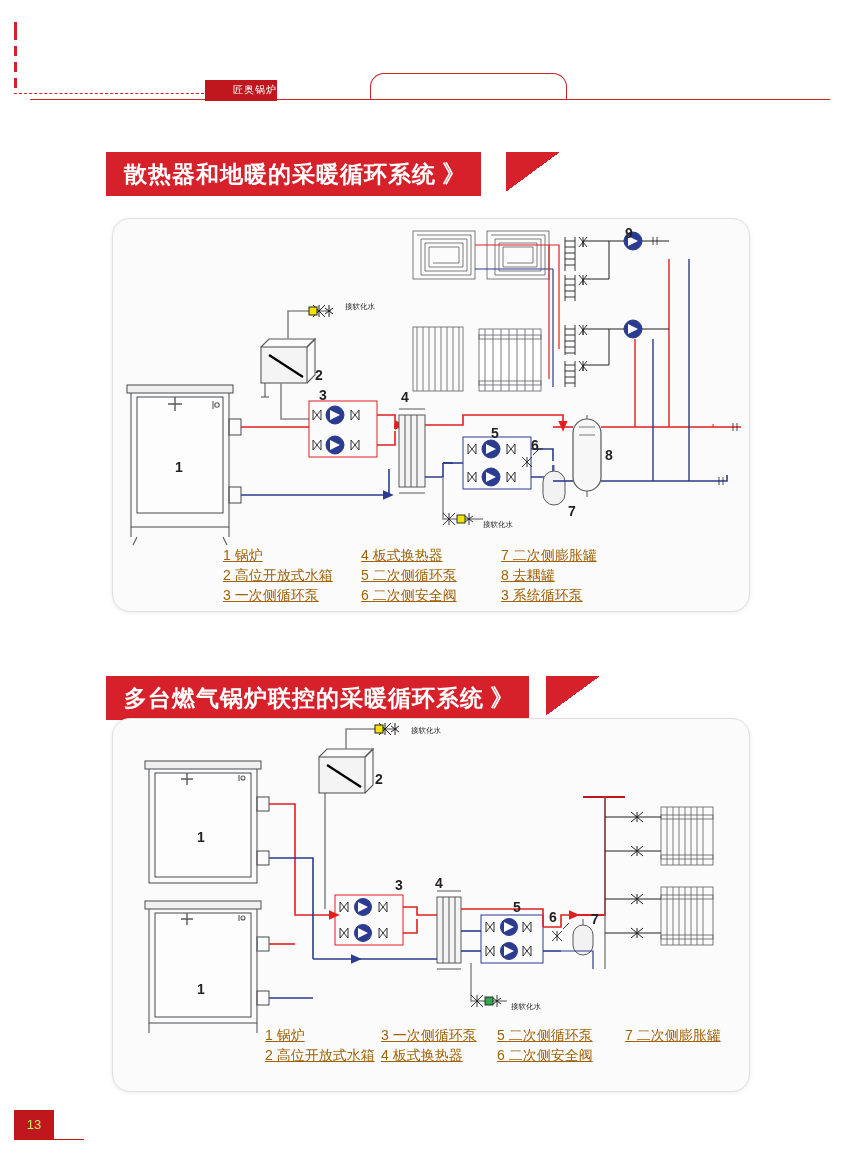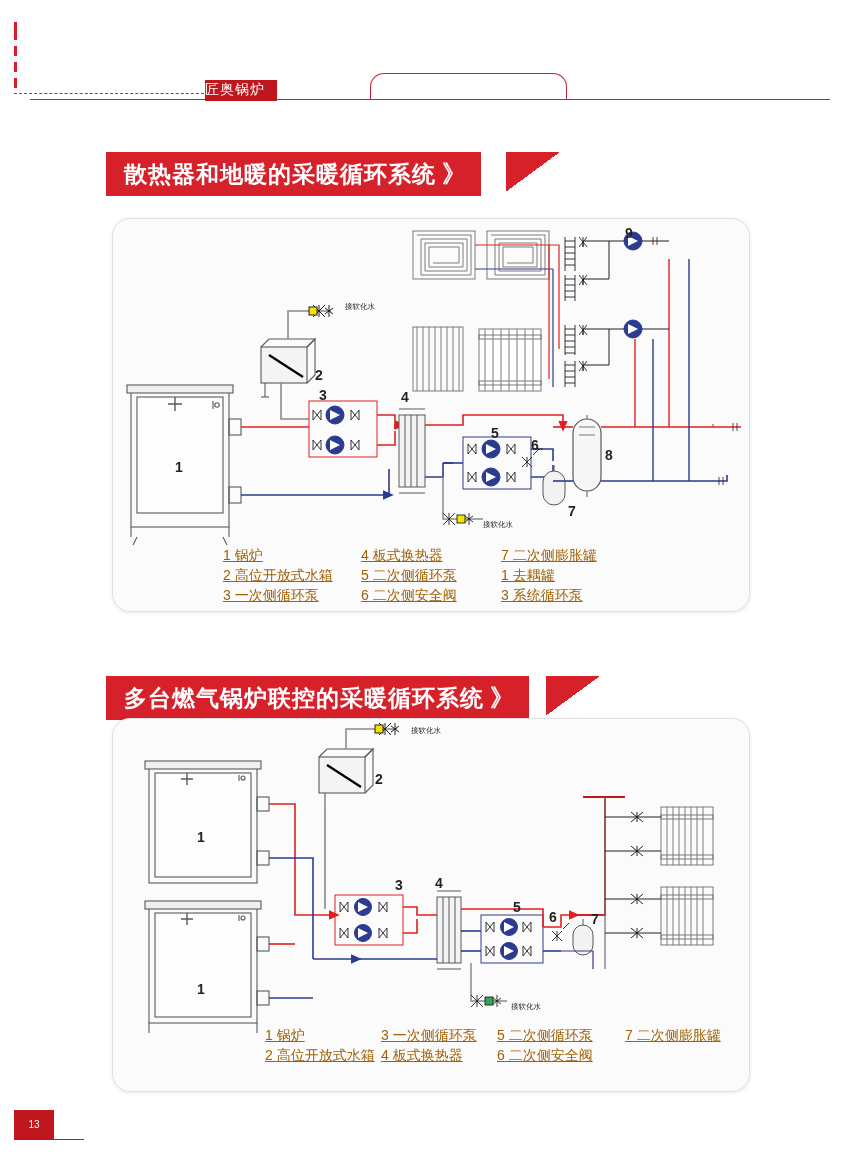--- a/index.html
+++ b/index.html
@@ -13,21 +13,21 @@
   }
   
   .top-deco{position:absolute;left:0;top:0;width:860px;height:120px;}
   .red-tick{position:absolute;left:14px;top:22px;width:3px;height:18px;background:#d8202a;}
   .red-tick.t2{top:46px;height:10px;}
   .red-tick.t3{top:62px;height:10px;}
   .red-tick.t4{top:78px;height:10px;}
   .dash-line{position:absolute;left:14px;top:93px;width:190px;height:0;border-top:1px dashed #d8202a;}
   .thin-line{position:absolute;left:30px;top:99px;width:800px;height:0;border-top:1px solid #c9242c;}
   .brand-box{position:absolute;left:205px;top:80px;width:72px;height:19px;background:#c0161d;
-    color:#fff;font-size:14px;line-height:19px;text-align:left;letter-spacing:1px;}
+    color:#fff;font-size:10px;line-height:19px;text-align:right;letter-spacing:1px;}
   .brand-underline{position:absolute;left:205px;top:99px;width:72px;height:2px;background:#c0161d;}
   .arc{position:absolute;left:370px;top:73px;width:195px;height:26px;
        border-top:1px solid #c9242c;border-left:1px solid #c9242c;border-right:1px solid #c9242c;
        border-radius:14px 14px 0 0;border-bottom:none;}
 
   
   .title-wrap{position:absolute;height:52px;}
   .title-bar{position:relative;height:44px;background:#d6202a;color:#fff;
     font-size:23px;font-weight:bold;line-height:44px;padding:0 14px 0 18px;
     display:inline-block;white-space:nowrap;letter-spacing:1px;}
@@ -38,21 +38,21 @@
 
   
   .panel{position:absolute;background:#fbfbfb;border:1px solid #e0e0e0;border-radius:18px;
      box-shadow:0 1px 4px rgba(0,0,0,.08);}
   .legend{position:absolute;font-size:14px;color:#a16207;line-height:20px;white-space:nowrap;text-decoration:underline;}
   .lbl{position:absolute;font-size:11px;color:#231f20;}
   .lbl.b{font-weight:bold;}
 
   
   .page-num{position:absolute;left:14px;top:1110px;width:40px;height:30px;background:#c0161d;
-    color:#ffffff;font-size:10px;line-height:30px;text-align:center;}
+    color:#bef264;font-size:13px;line-height:30px;text-align:center;}
   .page-rule{position:absolute;left:54px;top:1139px;width:30px;height:0;border-top:1px solid #c0161d;}
 
   svg{display:block;}
 </style>
 </head>
 <body>
 
 <div class="top-deco">
   <div class="red-tick"></div>
   <div class="red-tick t2"></div>
@@ -282,21 +282,21 @@
     <div>2 高位开放式水箱</div>
     <div>3 一次侧循环泵</div>
   </div>
   <div class="legend" style="left:248px;top:326px;">
     <div>4 板式换热器</div>
     <div>5 二次侧循环泵</div>
     <div>6 二次侧安全阀</div>
   </div>
   <div class="legend" style="left:388px;top:326px;">
     <div>7 二次侧膨胀罐</div>
-    <div>1 去耦罐</div>
+    <div>8 去耦罐</div>
     <div>3 系统循环泵</div>
   </div>
 </div>
 
 <div class="title-wrap" style="left:106px;top:676px;">
   <div class="title-grey" style="left:440px;"></div>
   <div class="title-bar">
     <span>多台燃气锅炉联控的采暖循环系统</span><span class="chev">》</span>
   </div>
   <div class="title-tail" style="left:440px;"></div>

